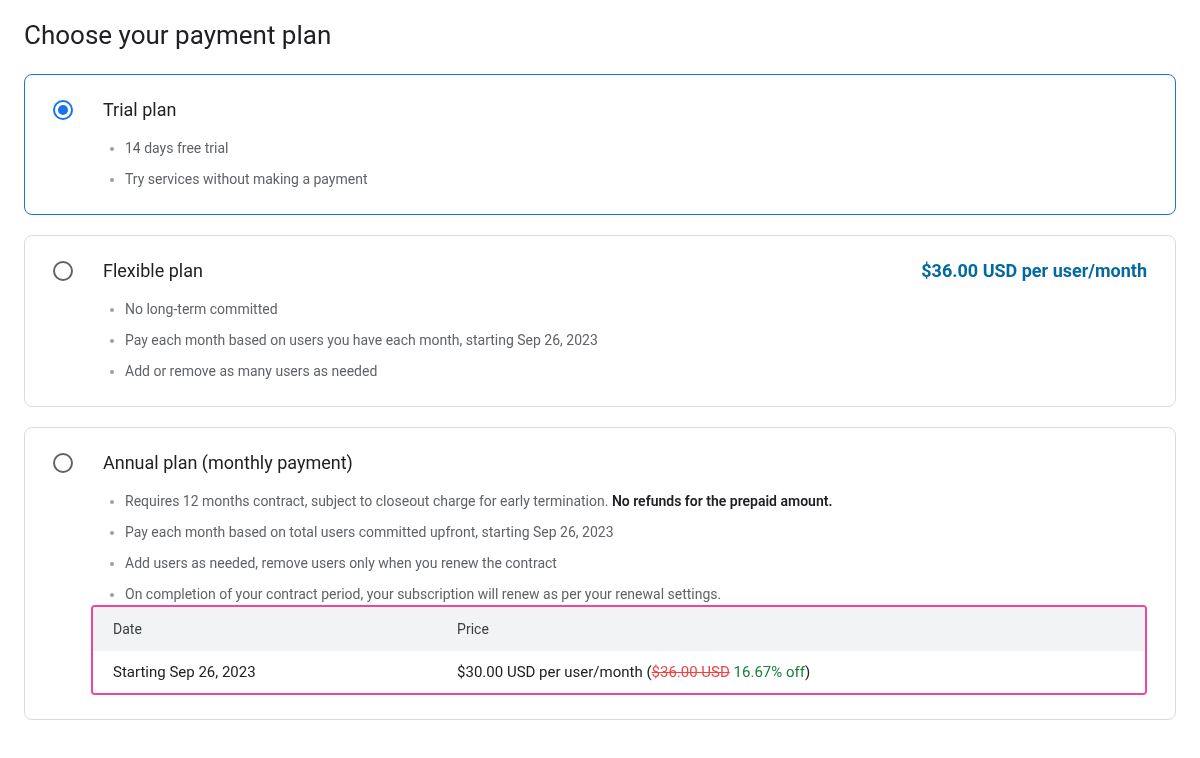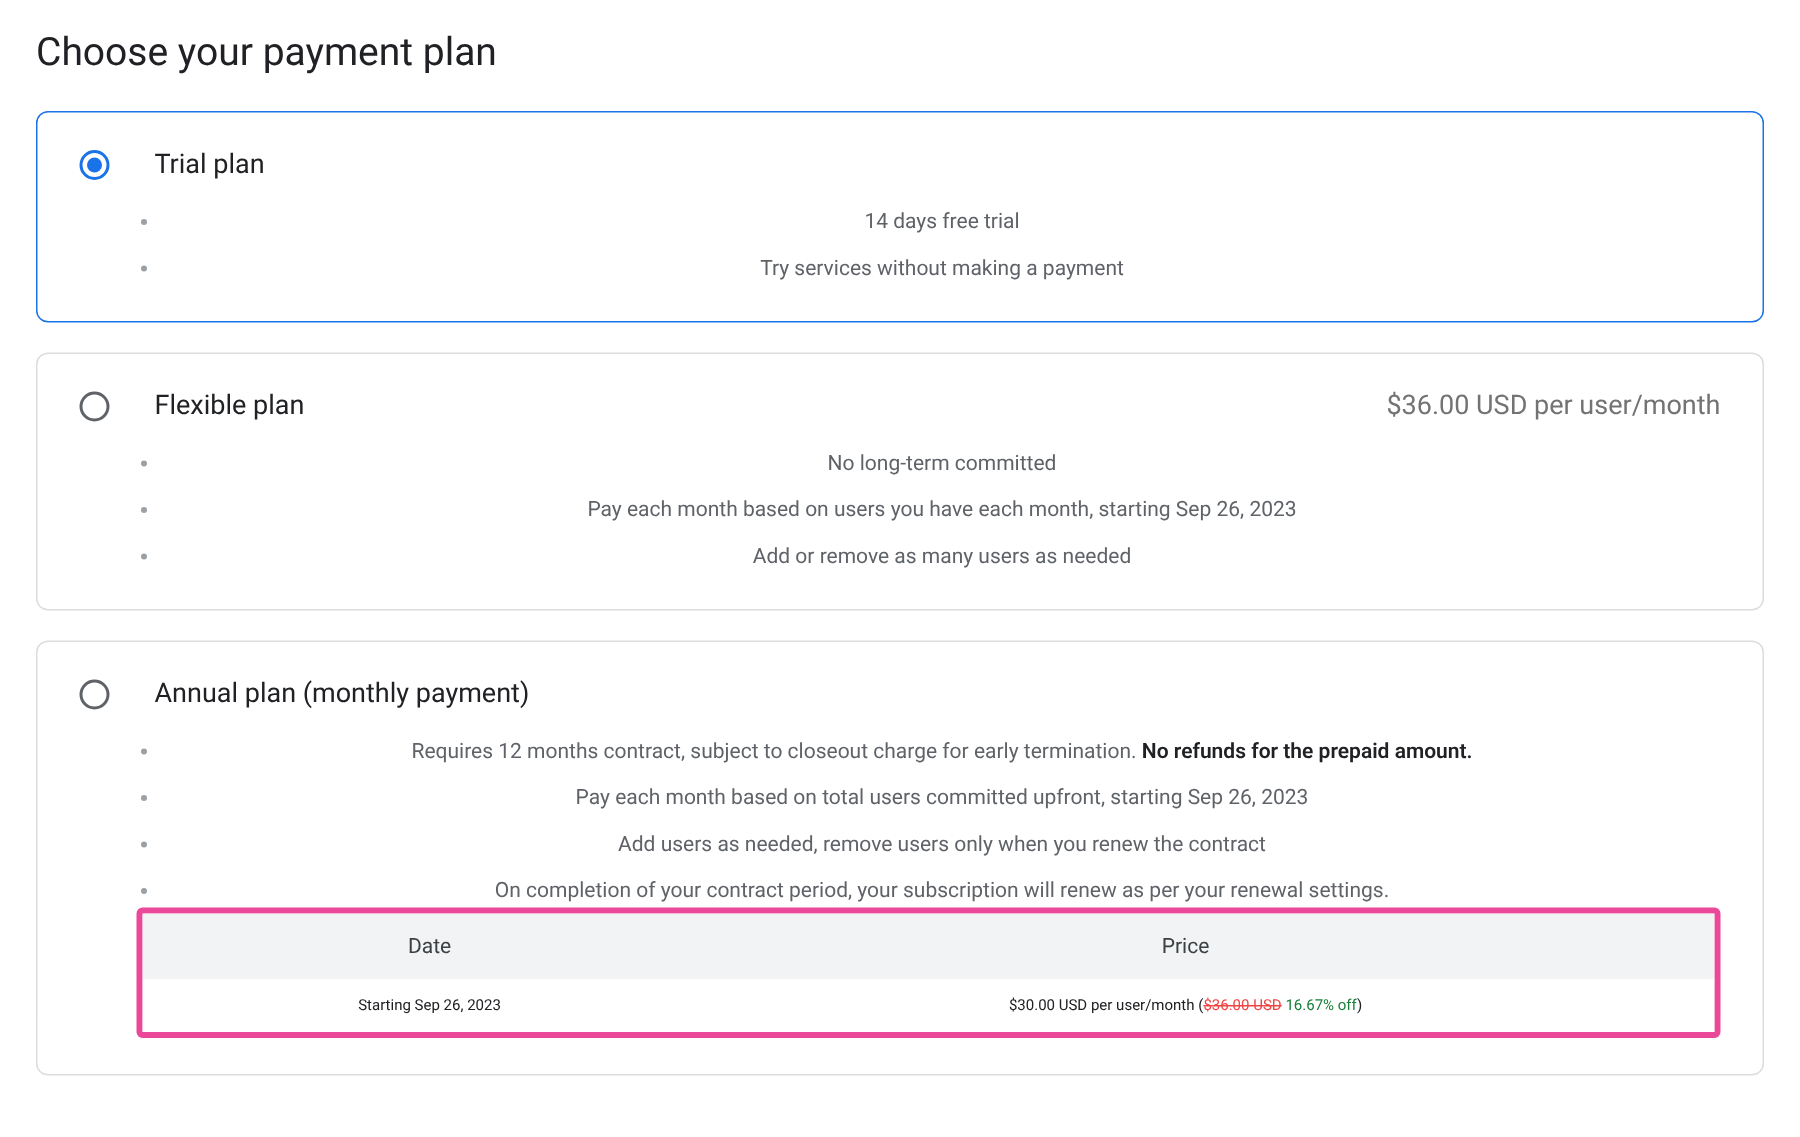--- a/index.html
+++ b/index.html
@@ -63,31 +63,30 @@
       border-radius: 50%;
       background: #1a73e8;
     }
     .plan-title {
       font-size: 18px;
       font-weight: 400;
       color: #202124;
     }
     .plan-price {
       font-size: 18px;
-      font-weight: 400;
-      color: #737373;
+      font-weight: 700;
+      color: #0369a1;
       white-space: nowrap;
     }
     .plan-details {
-      margin-left: 56px;
+      margin-left: 72px;
       list-style: disc;
       font-size: 14px;
       color: #5f6368;
       margin-top: 18px;
-      text-align: center;
     }
     .plan-details li {
       margin-bottom: 10px;
       line-height: 1.5;
     }
     .plan-details li:last-child {
       margin-bottom: 0;
     }
     .plan-details li::marker {
       color: #9aa0a6;
@@ -98,38 +97,37 @@
     }
     .discount-note {
       margin-left: 38px;
       margin-top: 20px;
       margin-bottom: 14px;
       font-size: 15px;
       color: #202124;
     }
     .price-table {
       margin-left: 38px;
-      border: 4px solid #ec4899;
+      border: 2px solid #ec4899;
       border-radius: 4px;
       overflow: hidden;
-      text-align: center;
     }
     .price-table-header {
       display: flex;
       background: #f1f3f4;
       padding: 14px 20px;
       font-size: 14px;
       color: #3c4043;
       font-weight: 400;
     }
     .price-table-row {
       display: flex;
       background: #ffffff;
       padding: 12px 20px;
-      font-size: 10px;
+      font-size: 15px;
       color: #202124;
     }
     .col-date {
       flex: 0 0 34%;
     }
     .col-price {
       flex: 1;
     }
     .strike {
       text-decoration: line-through;

